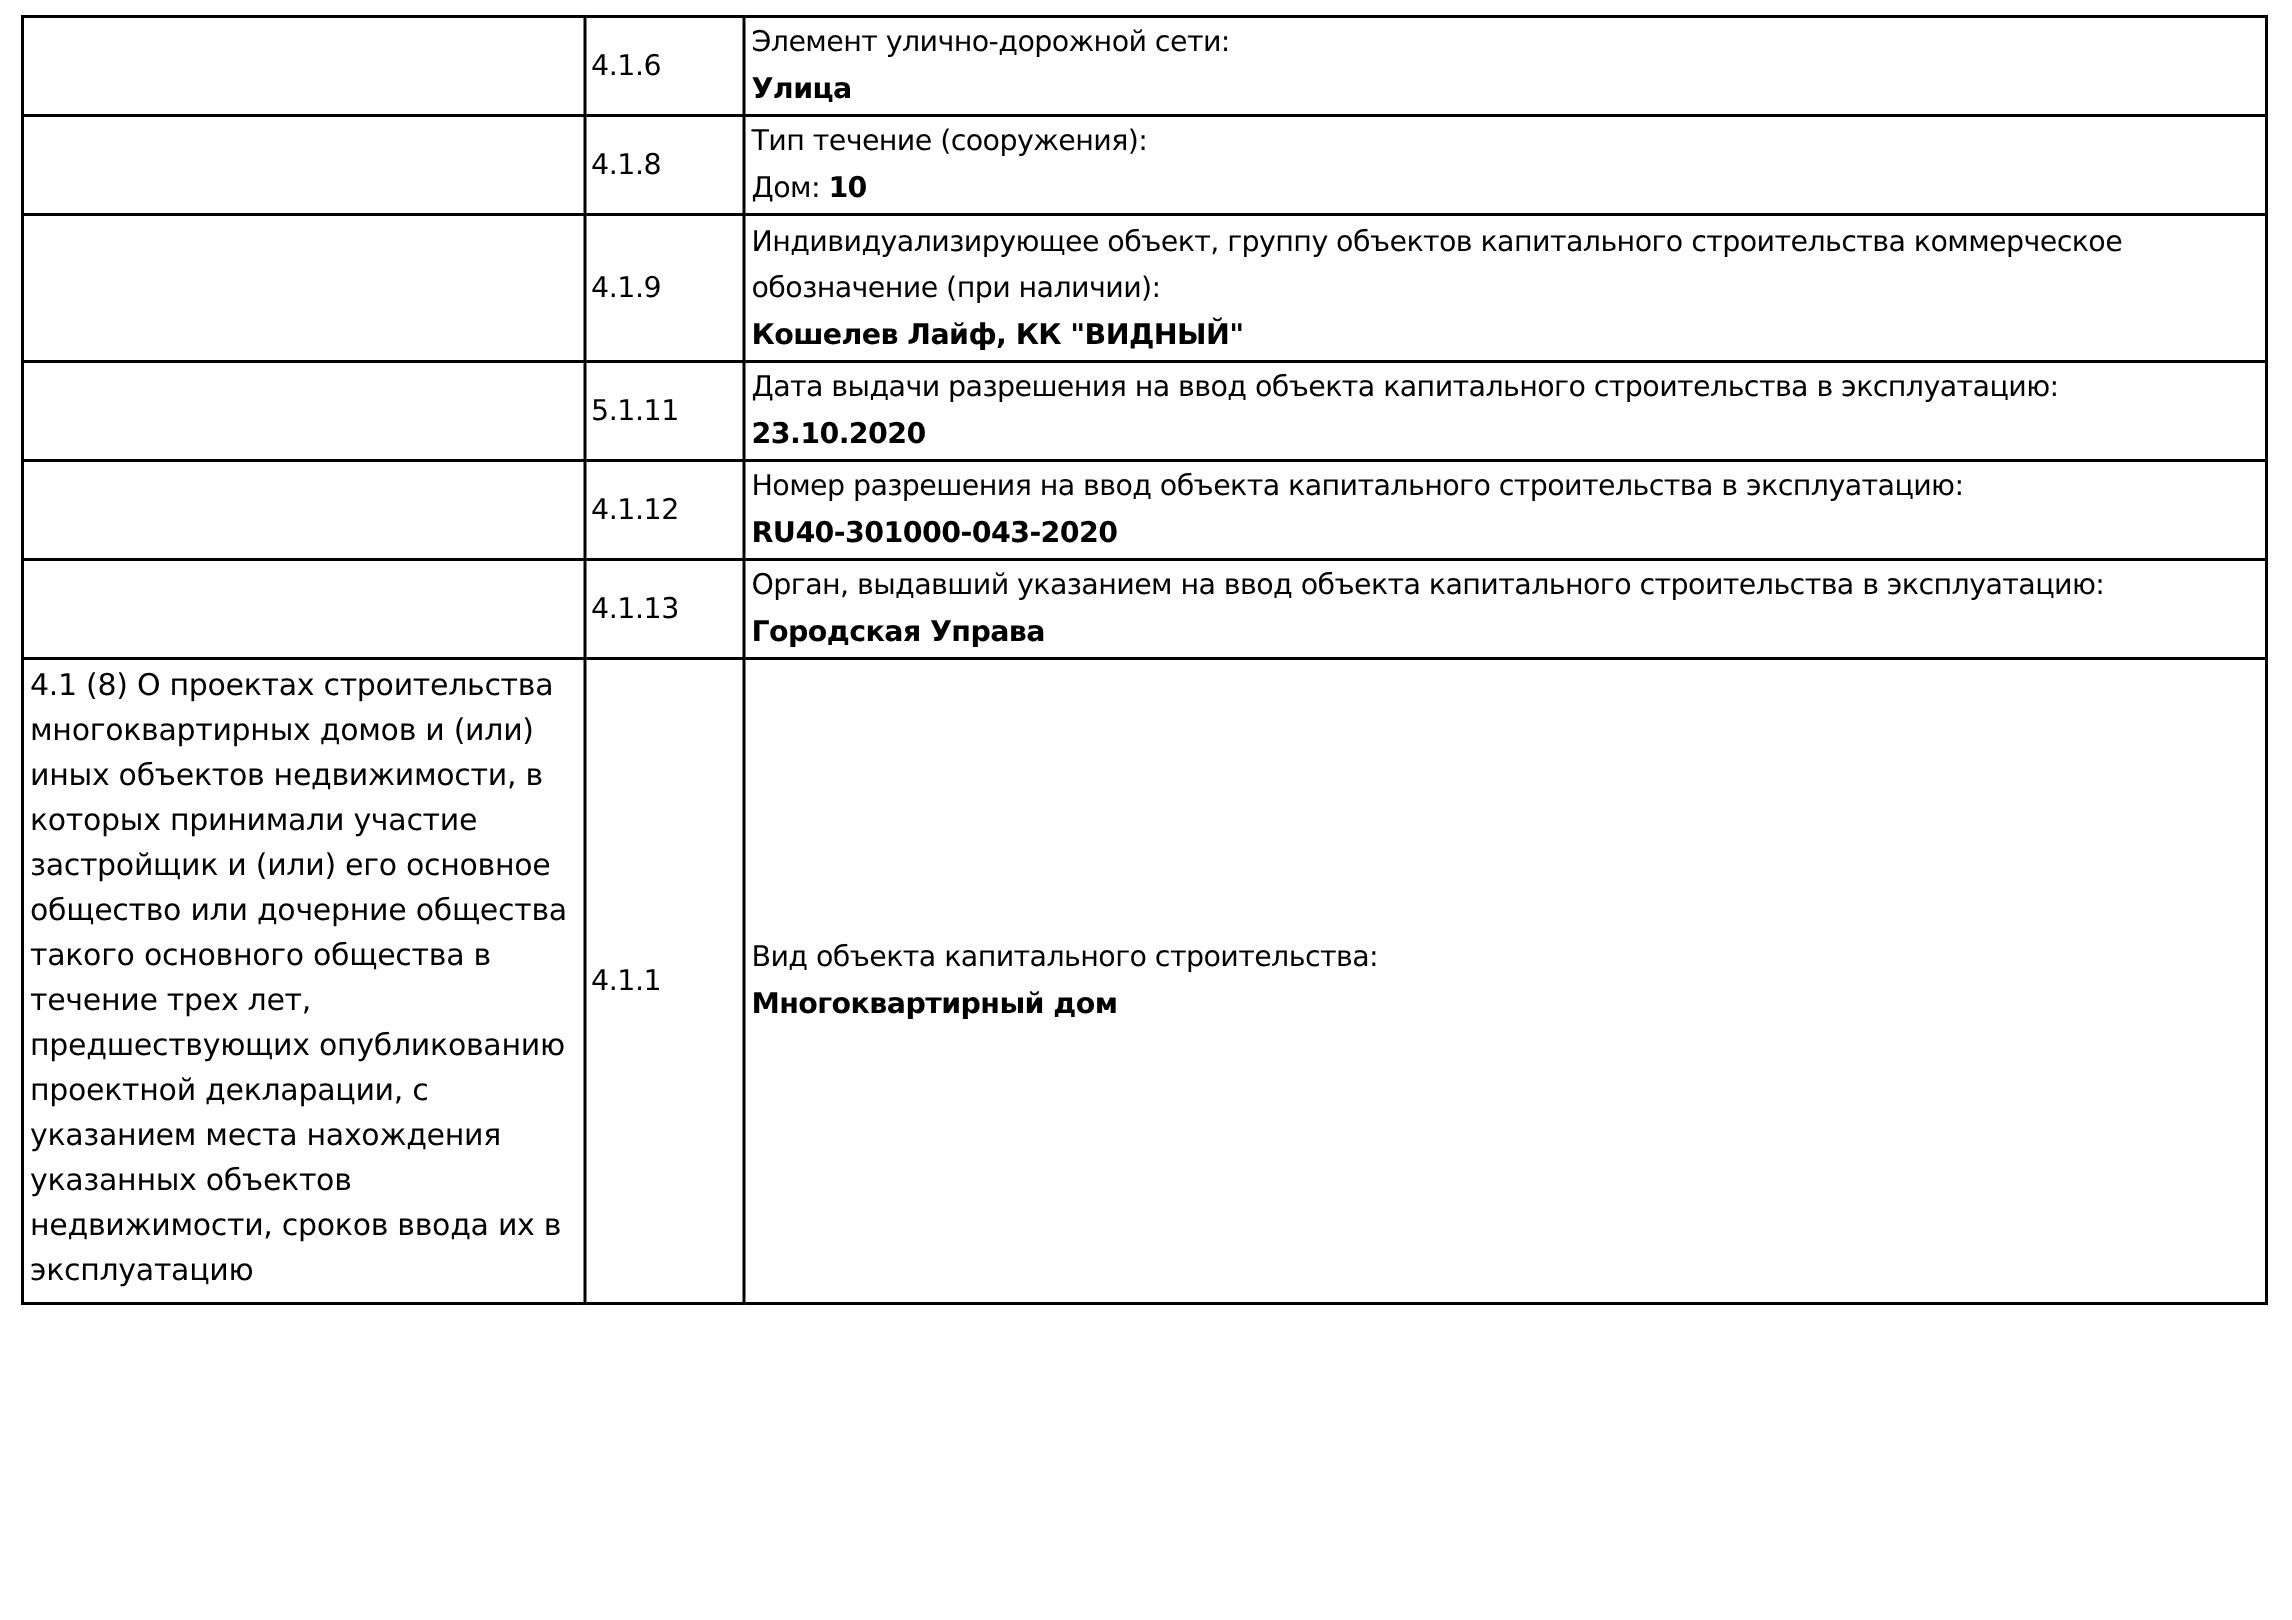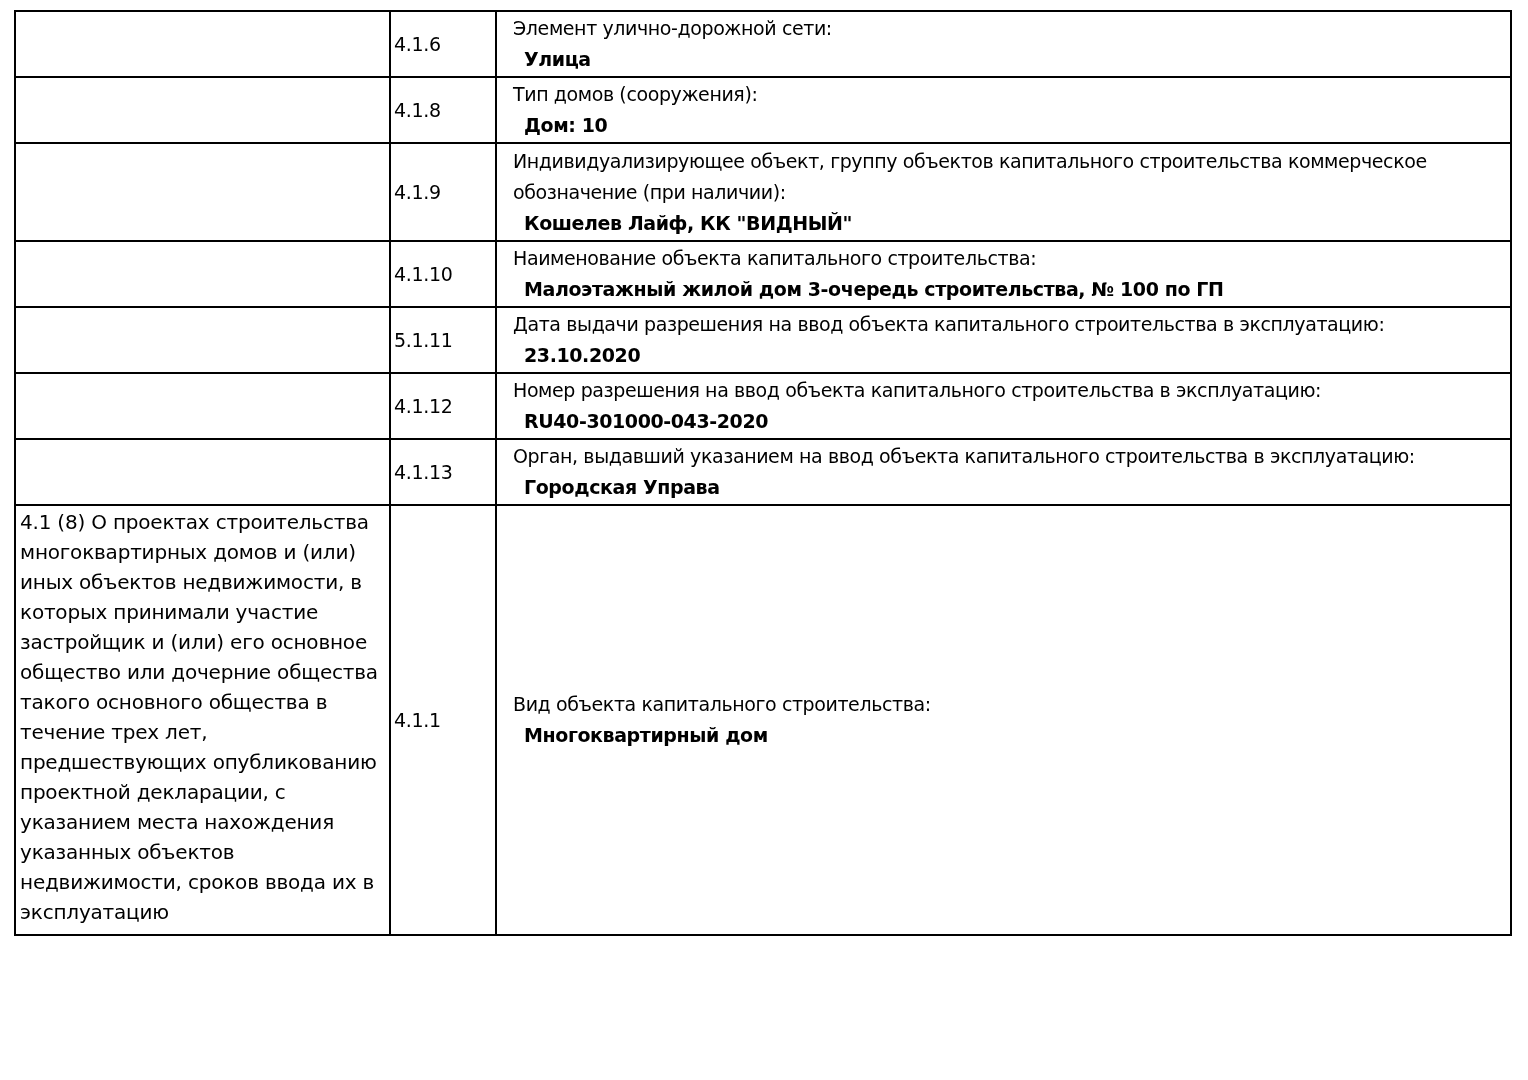--- a/index.html
+++ b/index.html
@@ -27,34 +27,34 @@
   col.c3 { width: 1015px; }
 
   td.code-cell {
     vertical-align: middle;
     padding: 0 14px 0 3px;
     font-size: 19px;
     letter-spacing: -0.3px;
   }
   td.content-cell {
     vertical-align: middle;
-    padding: 1px 5px 1px 16px;
+    padding: 1px 5px 1px 4px;
     font-size: 19px;
     line-height: 31px;
     letter-spacing: -0.4px;
   }
   td.section-cell {
     vertical-align: top;
     padding: 1px 4px 0 4px;
     font-size: 20px;
     line-height: 30px;
     letter-spacing: -0.2px;
   }
   .field-value { font-weight: bold; }
-  .value-prefix { font-weight: bold; margin-left: 11px; }
+  .value-prefix { font-weight: normal; }
 
   tr.h-std  { height: 64px; }
   tr.h-tall { height: 98px; }
   tr.h-big  { height: 430px; margin-top: 12px; }
 </style>
 </head>
 <body>
 
 <table class="decl">
   <colgroup>
@@ -71,42 +71,34 @@
       <div>Элемент улично-дорожной сети:</div>
       <div><span class="value-prefix"></span><span class="field-value">Улица</span></div>
     </td>
   </tr>
 
 
   <tr class="h-std">
     <td class="section-cell"></td>
     <td class="code-cell">4.1.8</td>
     <td class="content-cell">
-      <div>Тип домов (сооружения):</div>
+      <div>Тип течение (сооружения):</div>
       <div><span class="value-prefix">Дом: </span><span class="field-value">10</span></div>
     </td>
   </tr>
 
   <tr class="h-tall">
     <td class="section-cell"></td>
     <td class="code-cell">4.1.9</td>
     <td class="content-cell">
       <div>Индивидуализирующее объект, группу объектов капитального строительства коммерческое обозначение (при наличии):</div>
       <div><span class="value-prefix"></span><span class="field-value">Кошелев Лайф, КК "ВИДНЫЙ"</span></div>
     </td>
   </tr>
 
-  <tr class="h-std">
-    <td class="section-cell"></td>
-    <td class="code-cell">4.1.10</td>
-    <td class="content-cell">
-      <div>Наименование объекта капитального строительства:</div>
-      <div><span class="value-prefix"></span><span class="field-value">Малоэтажный жилой дом 3-очередь строительства, № 100 по ГП</span></div>
-    </td>
-  </tr>
 
   <tr class="h-std">
     <td class="section-cell"></td>
     <td class="code-cell">5.1.11</td>
     <td class="content-cell">
       <div>Дата выдачи разрешения на ввод объекта капитального строительства в эксплуатацию:</div>
       <div><span class="value-prefix"></span><span class="field-value">23.10.2020</span></div>
     </td>
   </tr>
 

